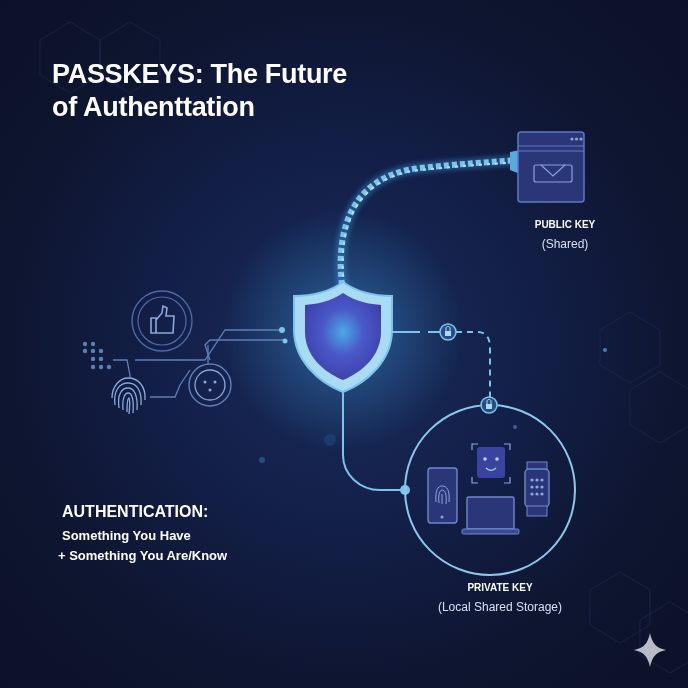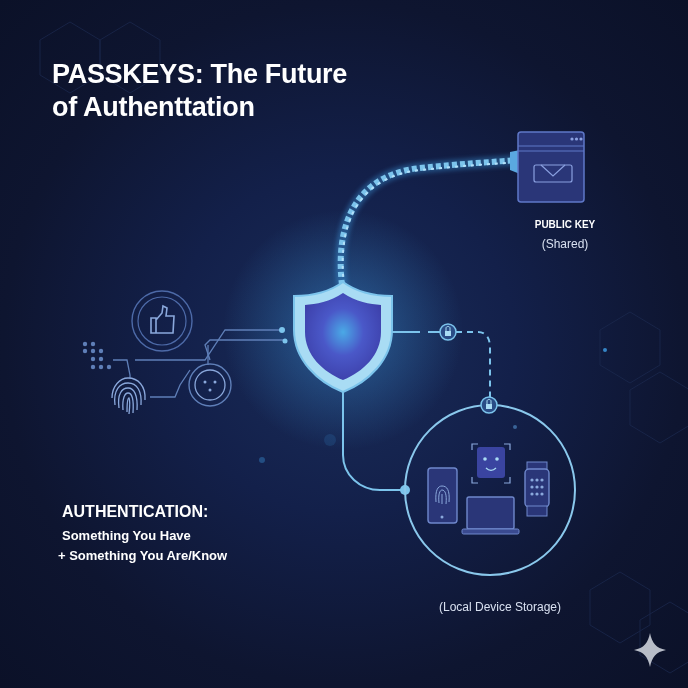--- a/index.html
+++ b/index.html
@@ -179,18 +179,19 @@
   </svg>
 
   <div class="title">
     <div>PASSKEYS: The Future</div>
     <div>of Authenttation</div>
   </div>
 
   <div class="label-bold" style="left:500px; top:219px; width:130px;">PUBLIC KEY</div>
   <div class="label-sub" style="left:500px; top:237px; width:130px;">(Shared)</div>
 
-  <div class="label-sub" style="left:415px; top:600px; width:170px;">(Local Device Storage)</div>
+  <div class="label-bold" style="left:415px; top:582px; width:170px;">PRIVATE KEY</div>
+  <div class="label-sub" style="left:415px; top:600px; width:170px;">(Local Shared Storage)</div>
 
   <div class="auth-head">AUTHENTICATION:</div>
   <div class="auth-line" style="left:58px; top:548px;">+ Something You Are/Know</div>
   <div class="auth-line" style="top:528px;">Something You Have</div>
 </div>
 
 </body></html>

